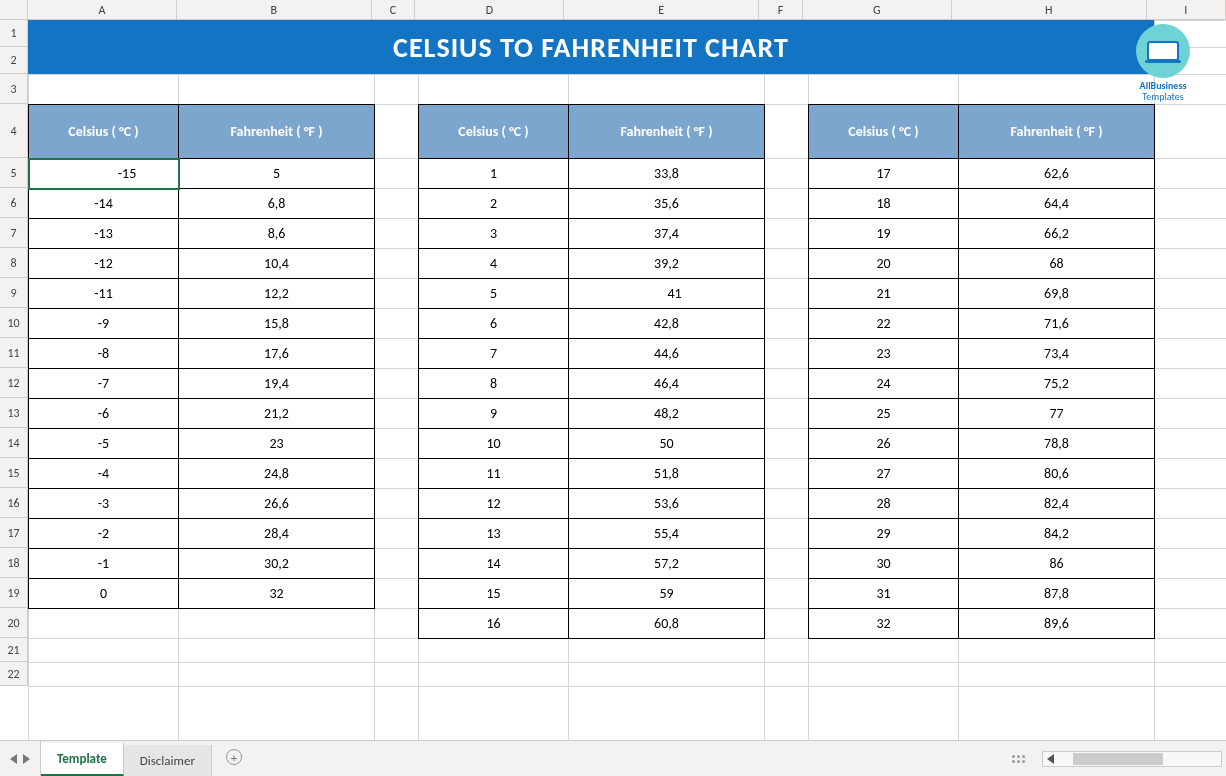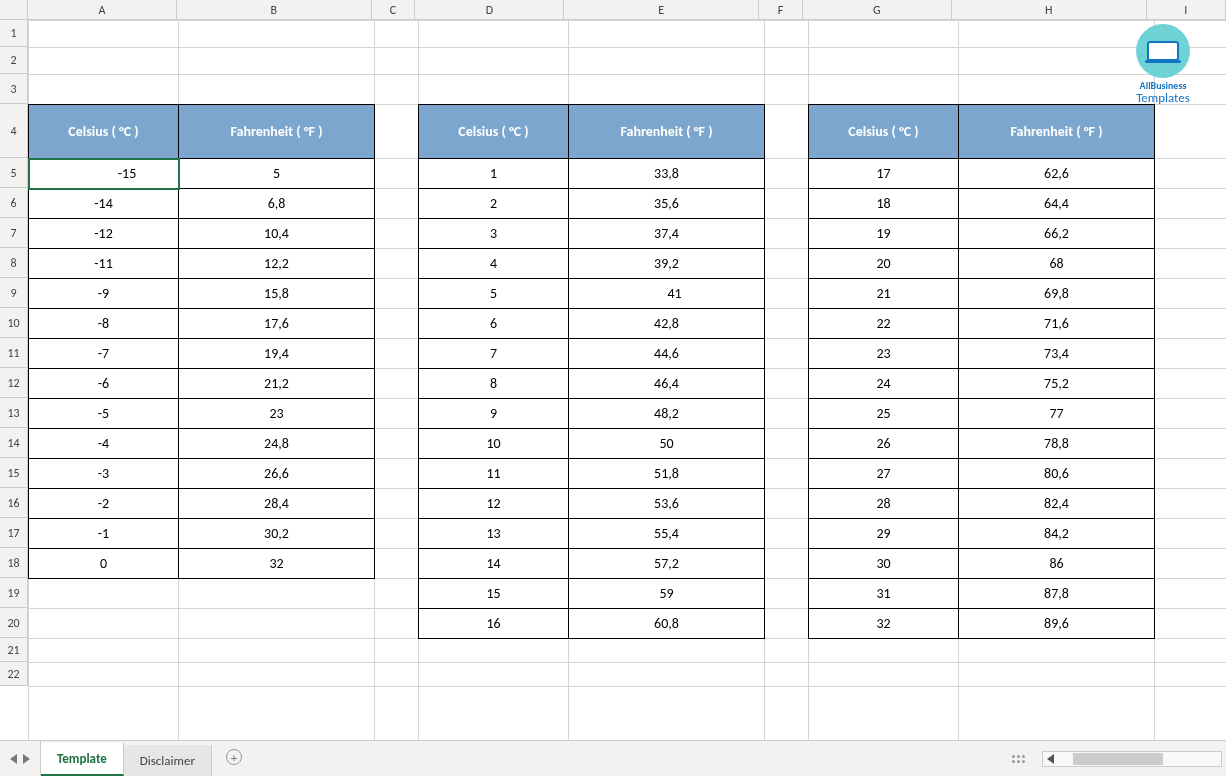--- a/index.html
+++ b/index.html
@@ -112,21 +112,21 @@
   }
   .logo .lap::after {
     content: "";
     position: absolute;
     bottom: -4px; left: -4px; right: -4px;
     height: 3px;
     background: #1474c4;
     border-radius: 2px;
   }
   .logo .t1 { color: #1474c4; font-weight: bold; font-size: 10px; line-height: 1.1; }
-  .logo .t2 { color: #1474c4; font-size: 13px; line-height: 1.1; }
+  .logo .t2 { color: #1474c4; font-size: 10px; line-height: 1.1; }
 
   .data-table {
     position: absolute;
     border-collapse: collapse;
   }
   .data-table th {
     background: #7ca6ce;
     color: #fff;
     font-weight: bold;
     height: 54px;
@@ -304,20 +304,23 @@
         <div class="hline" style="top: 438px;"></div>
         <div class="hline" style="top: 468px;"></div>
         <div class="hline" style="top: 498px;"></div>
         <div class="hline" style="top: 528px;"></div>
         <div class="hline" style="top: 558px;"></div>
         <div class="hline" style="top: 588px;"></div>
         <div class="hline" style="top: 618px;"></div>
         <div class="hline" style="top: 642px;"></div>
         <div class="hline" style="top: 666px;"></div>
       </div>
+    <div class="title-bar" id="title-bar" style="width: 1126px;">
+      <span>CELSIUS TO FAHRENHEIT CHART</span>
+    </div>
     <div class="logo">
       <div class="circ">
           <div class="lap"></div>
         </div>
       <div class="t1">AllBusiness</div>
       <div class="t2">Templates</div>
     </div>
     <div id="tables-container">
         <table class="data-table" style="left: 0px; top: 84px;">
           <thead>
@@ -327,20 +330,24 @@
             </tr>
           </thead>
           <tbody>
             <tr>
               <td class="sel-cell" style="width: 150px;">-15</td>
               <td style="width: 196px;">5</td>
             </tr>
             <tr>
               <td style="width: 150px;">-14</td>
               <td style="width: 196px;">6,8</td>
+            </tr>
+            <tr>
+              <td style="width: 150px;">-13</td>
+              <td style="width: 196px;">8,6</td>
             </tr>
             <tr>
               <td style="width: 150px; margin-left: 9px;">-12</td>
               <td style="width: 196px;">10,4</td>
             </tr>
             <tr>
               <td style="width: 150px;">-11</td>
               <td style="width: 196px;">12,2</td>
             </tr>
             <tr>

